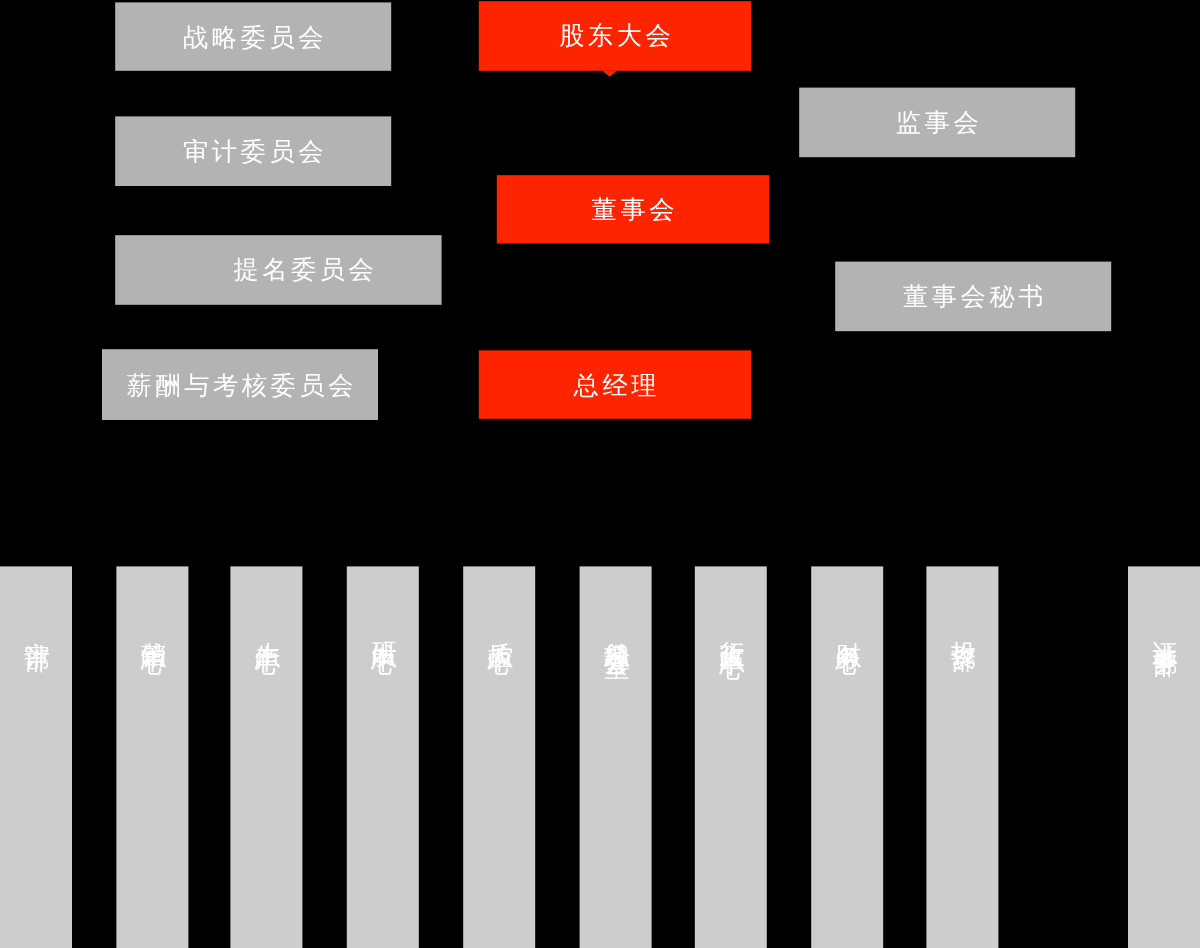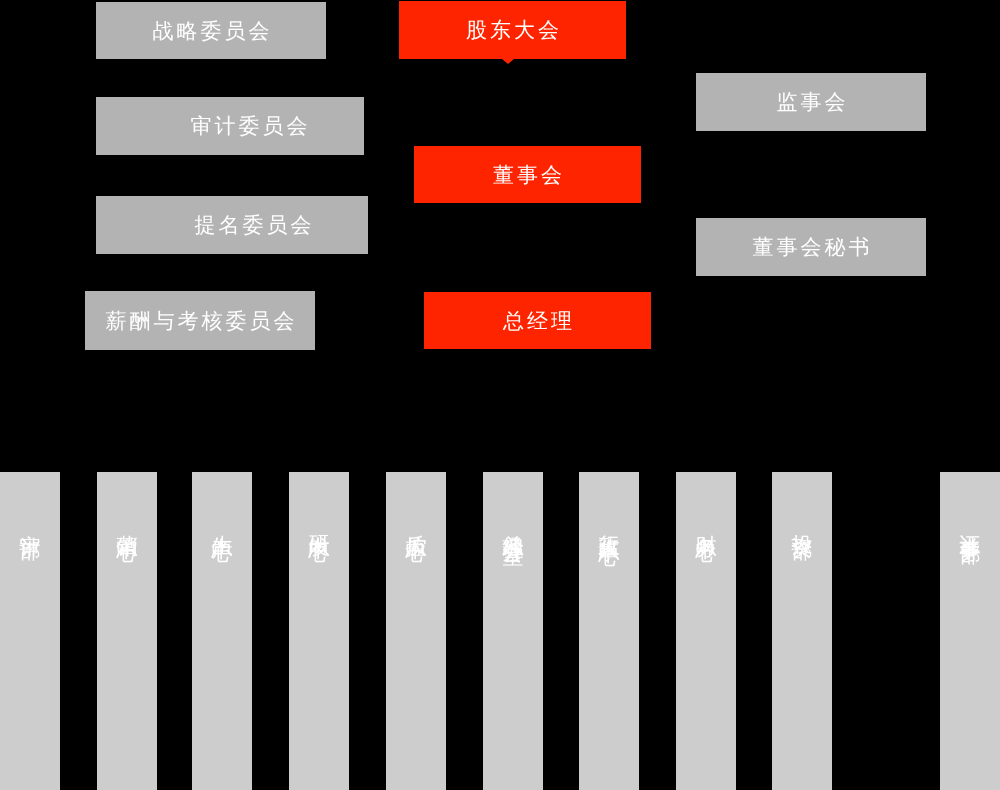--- a/index.html
+++ b/index.html
@@ -25,31 +25,31 @@
     letter-spacing:3px;
     font-weight:400;
     text-indent:3px; 
     white-space:nowrap;
   }
   .gray{background:var(--node-gray);}
   .red{background:var(--red);}
 
   
   .n-strategy      {left:96px; top:2px;  width:230px;height:57px;}
-  .n-audit-com     {left:96px; top:97px; width:230px;height:58px;padding-left:38px;}
+  .n-audit-com     {left:96px; top:97px; width:230px;height:58px;}
   .n-nomination    {left:96px; top:196px;width:230px;height:58px;padding-left:42px;}
   .n-remuneration  {left:85px; top:291px;width:230px;height:59px;text-align:right;}
 
   
   .n-shareholders  {left:399px;top:1px;  width:227px;height:58px;}
   .n-board         {left:414px;top:146px;width:227px;height:57px;}
-  .n-gm            {left:399px;top:292px;width:227px;height:57px;margin-left:25px;}
+  .n-gm            {left:399px;top:292px;width:227px;height:57px;}
 
   
-  .n-supervisory   {left:696px;top:73px; width:230px;height:58px;}
+  .n-supervisory   {left:666px;top:73px; width:230px;height:58px;}
   .n-secretary     {left:696px;top:218px;width:230px;height:58px;}
 
   .arrow-down{
     position:absolute;left:502px;top:59px;
     width:0;height:0;
     border-left:6px solid transparent;
     border-right:6px solid transparent;
     border-top:5px solid var(--red);
   }
 

